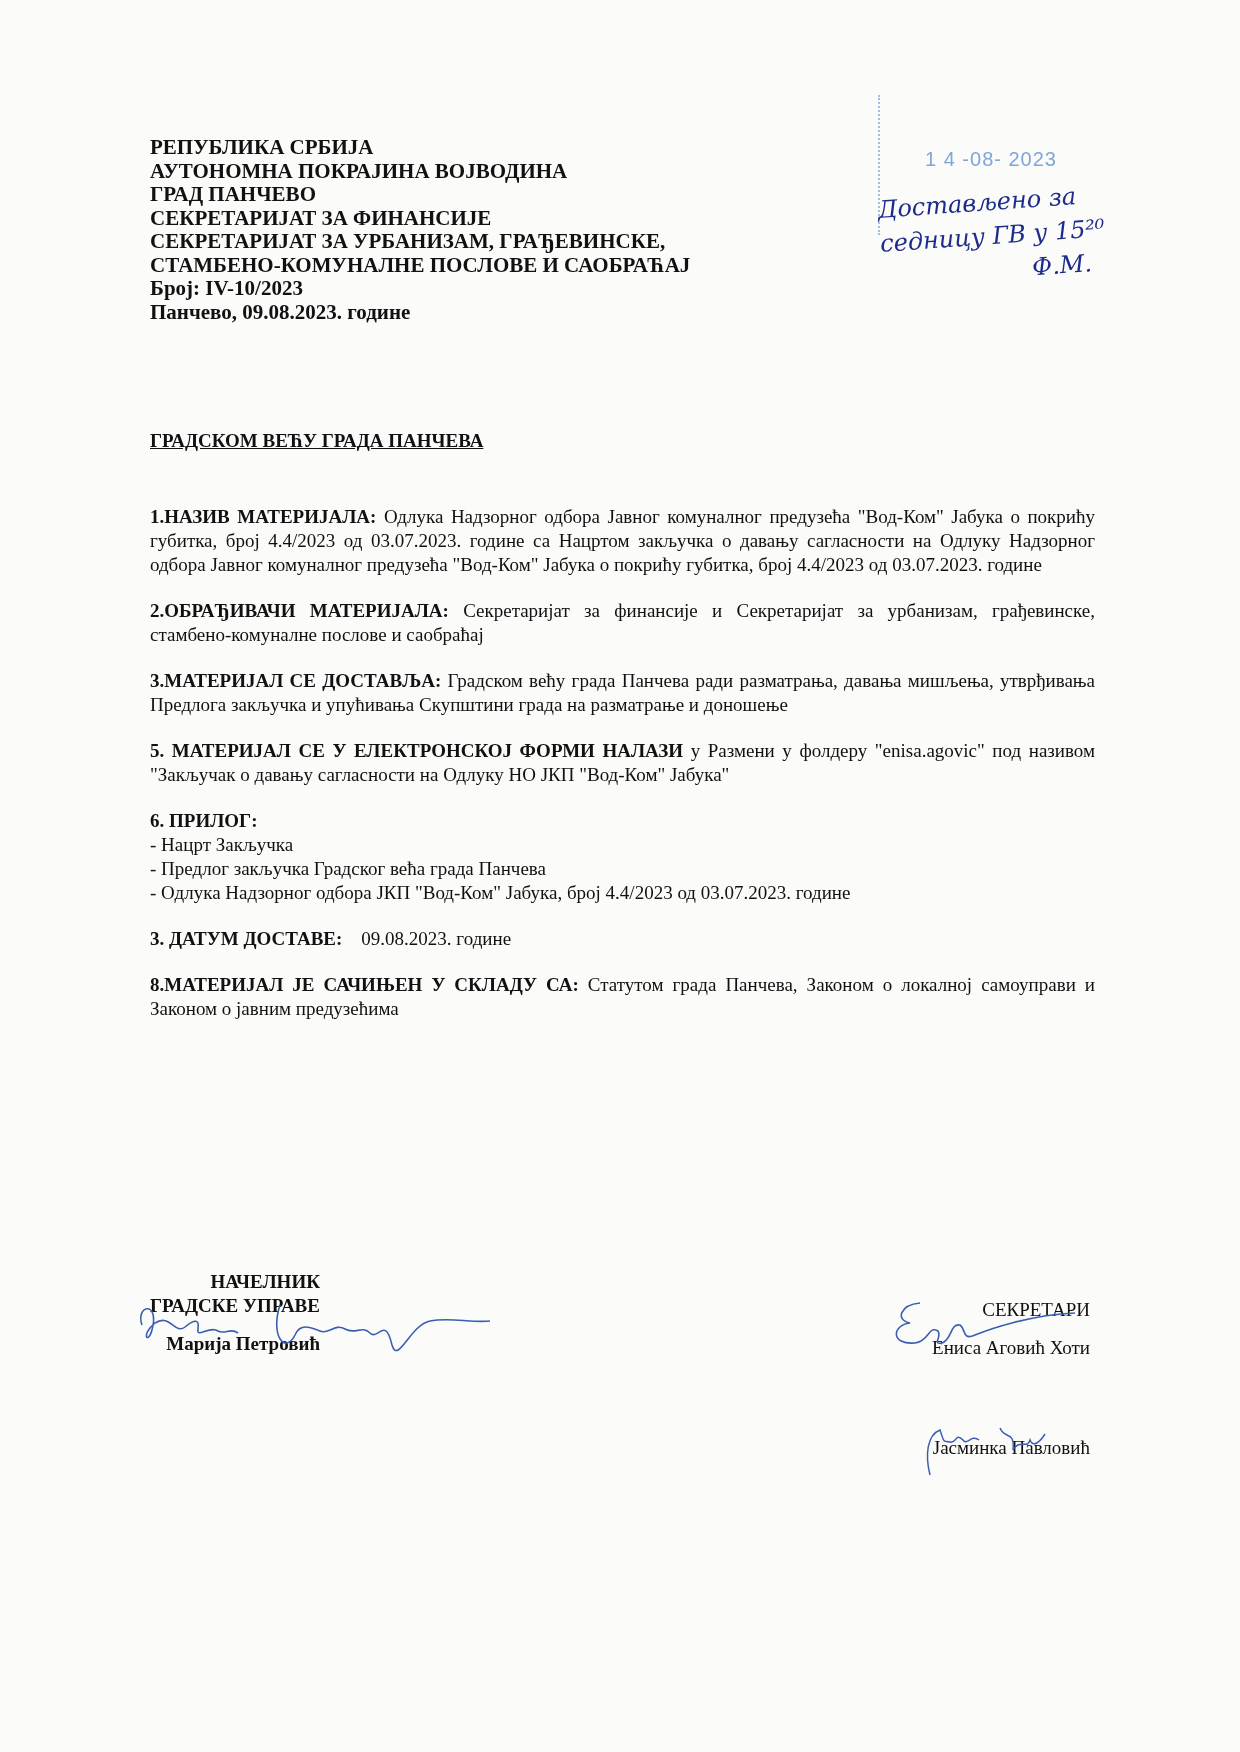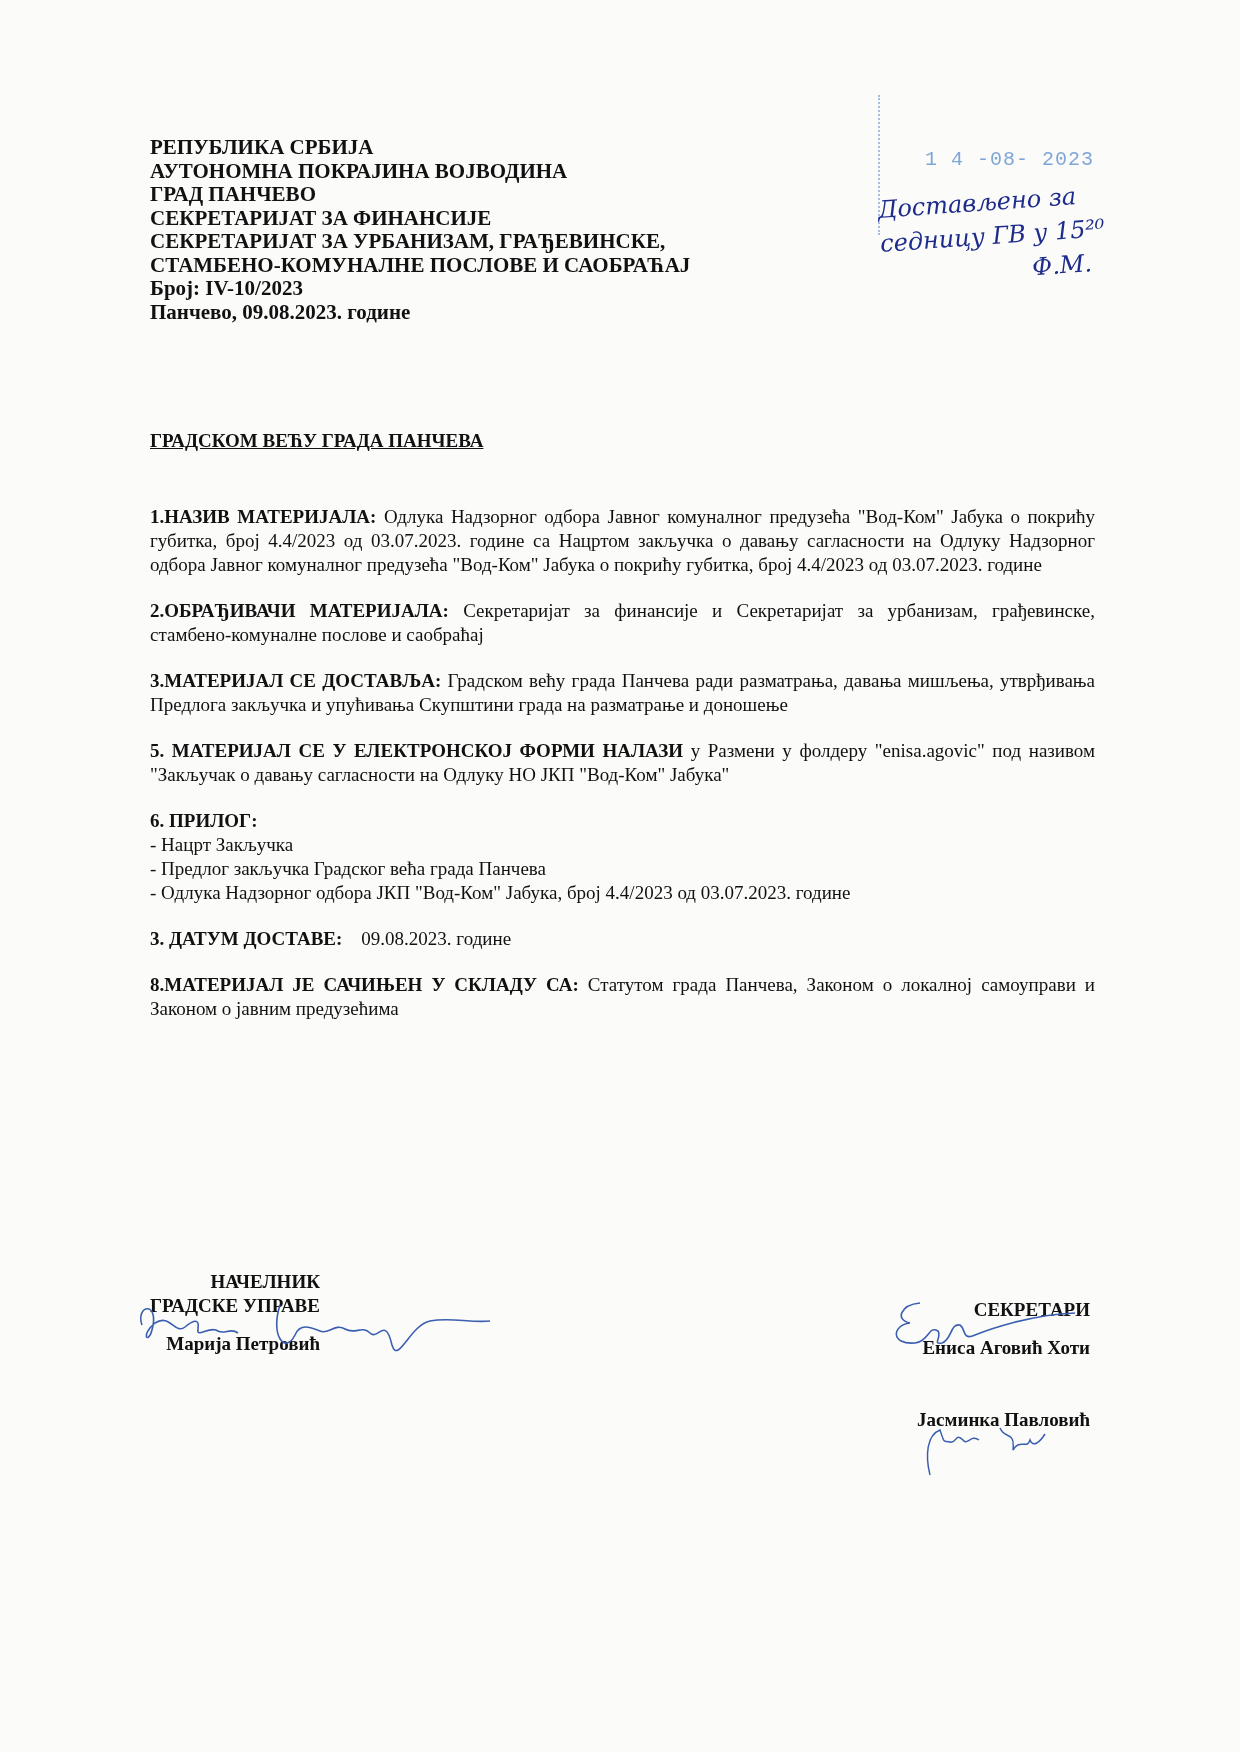--- a/index.html
+++ b/index.html
@@ -30,27 +30,27 @@
   .attach-list { margin: 0; padding: 0; list-style: none; }
   .attach-list li { line-height: 24px; }
   .sig-left {
     position: absolute; left: 150px; top: 1270px;
     font-weight: bold; font-size: 19px; line-height: 24px; text-align: right;
   }
   .sig-left .t1 { padding-left: 20px; }
   .sig-left .name { padding-left: 10px; margin-top: 14px; }
   .sig-right {
     position: absolute; left: 880px; top: 1298px; width: 210px;
-    font-weight: bold; font-size: 19px; line-height: 24px; text-align: right;
+    font-weight: normal; font-size: 19px; line-height: 24px; text-align: right;
   }
   .sig-right .name1 { margin-top: 14px; }
-  .sig-right .name2 { margin-top: 48px; }
+  .sig-right .name2 { margin-top: 76px; }
   .stamp {
     position: absolute; left: 925px; top: 148px;
-    font-family: Liberation Mono, monospace; font-size: 20px;
+    font-family: Liberation Sans, sans-serif; font-size: 20px;
     color: #7fa6d6; letter-spacing: 1px;
   }
   .handnote {
     position: absolute; left: 880px; top: 185px;
     font-family: "DejaVu Serif", serif; font-style: italic;
     font-size: 24px; line-height: 34px; color: #1d2b8a;
     transform: rotate(-4deg);
     white-space: nowrap;
   }
   .stamp-edge {

